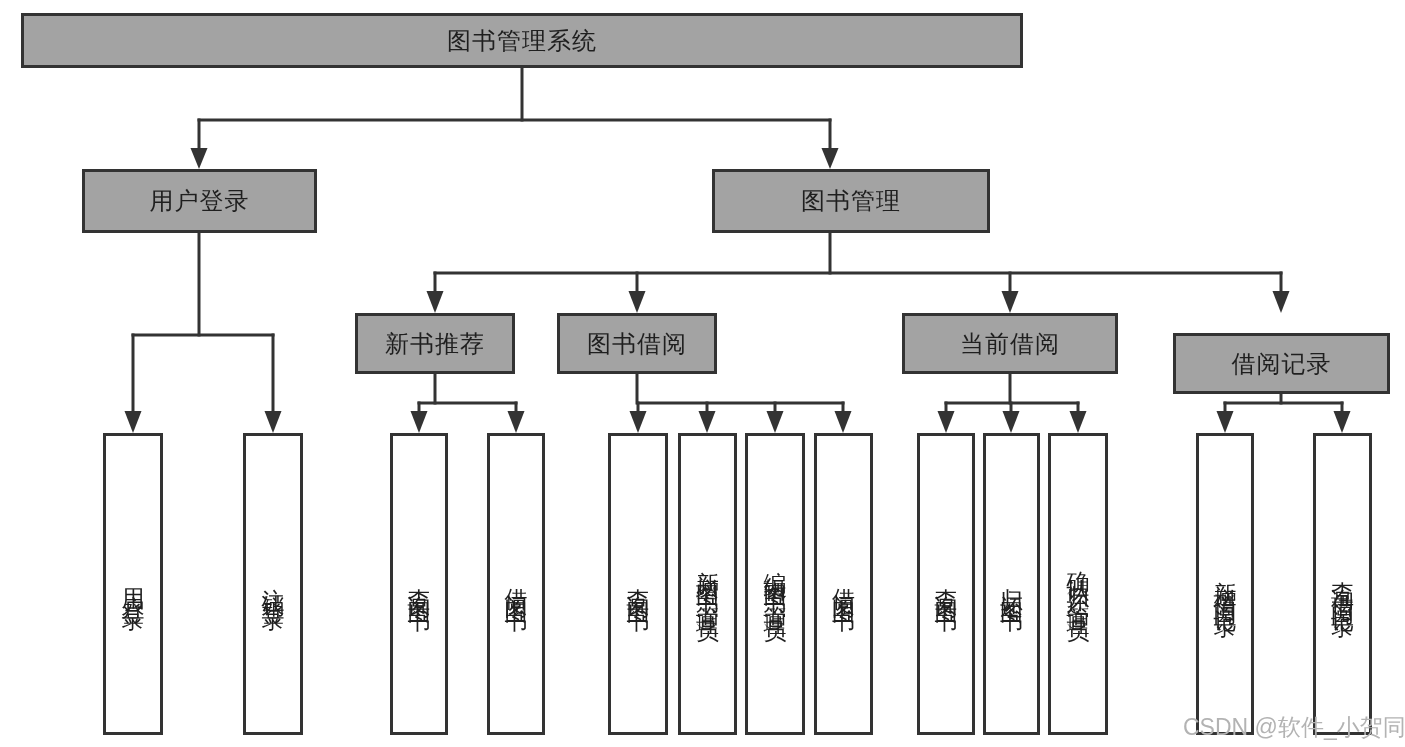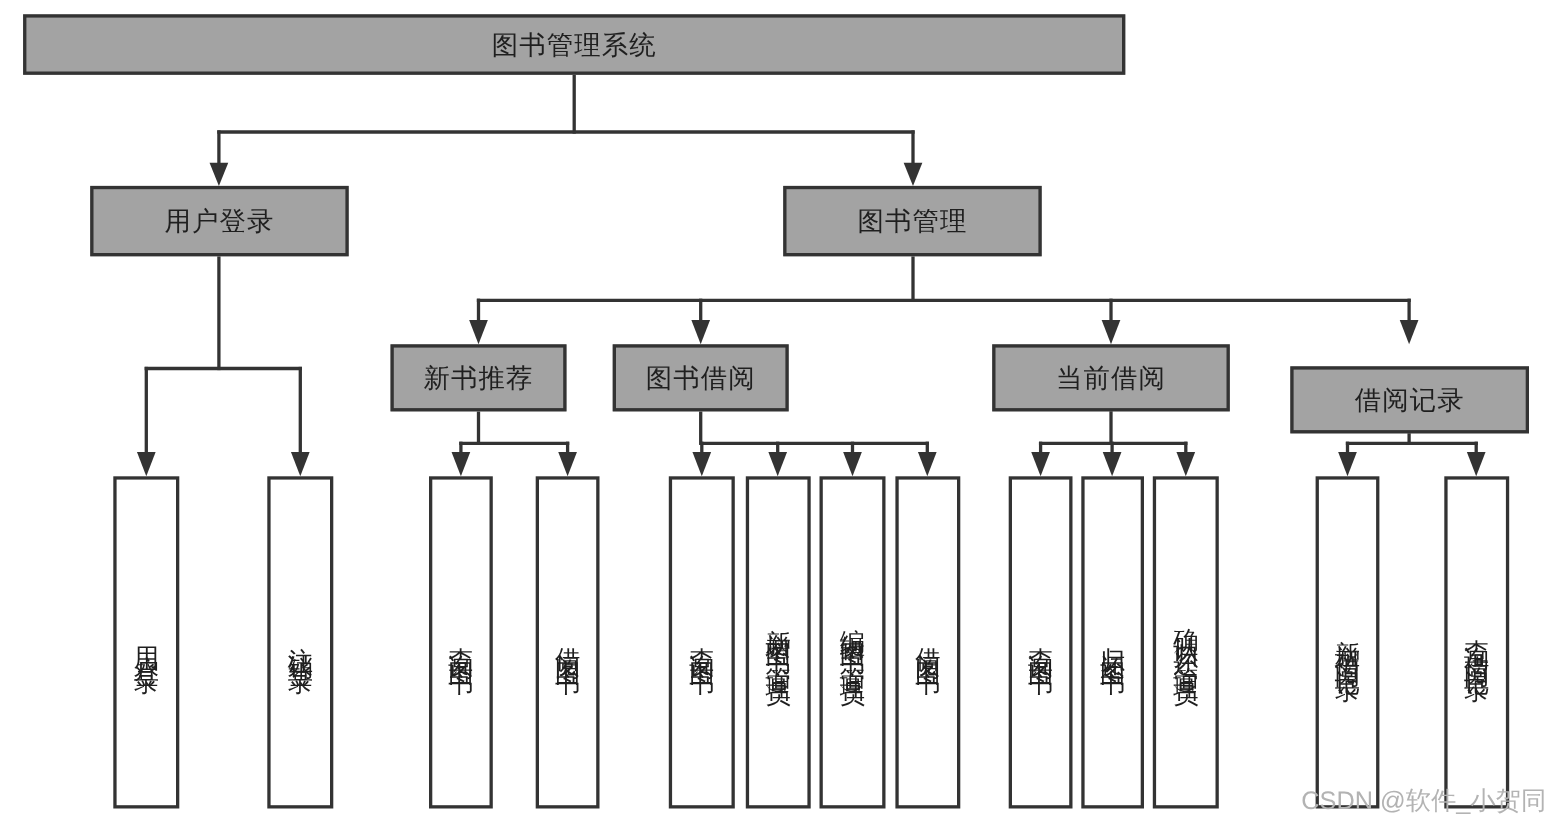--- a/index.html
+++ b/index.html
@@ -138,21 +138,21 @@
     </g>
   </svg>
 
   <div class="hbox" style="left:21px; top:13px; width:1002px; height:55px;">
     <span>图书管理系统</span>
   </div>
 
   <div class="hbox" style="left:82px; top:169px; width:235px; height:64px;">
     <span>用户登录</span>
   </div>
-  <div class="hbox" style="left:712px; top:169px; width:235px; height:64px;">
+  <div class="hbox" style="left:712px; top:169px; width:278px; height:64px;">
     <span>图书管理</span>
   </div>
 
   <div class="hbox" style="left:557px; top:313px; width:160px; height:61px;">
     <span>图书借阅</span>
   </div>
   <div class="hbox" style="left:355px; top:313px; width:160px; height:61px;">
     <span>新书推荐</span>
   </div>
   <div class="hbox" style="left:902px; top:313px; width:216px; height:61px;">

